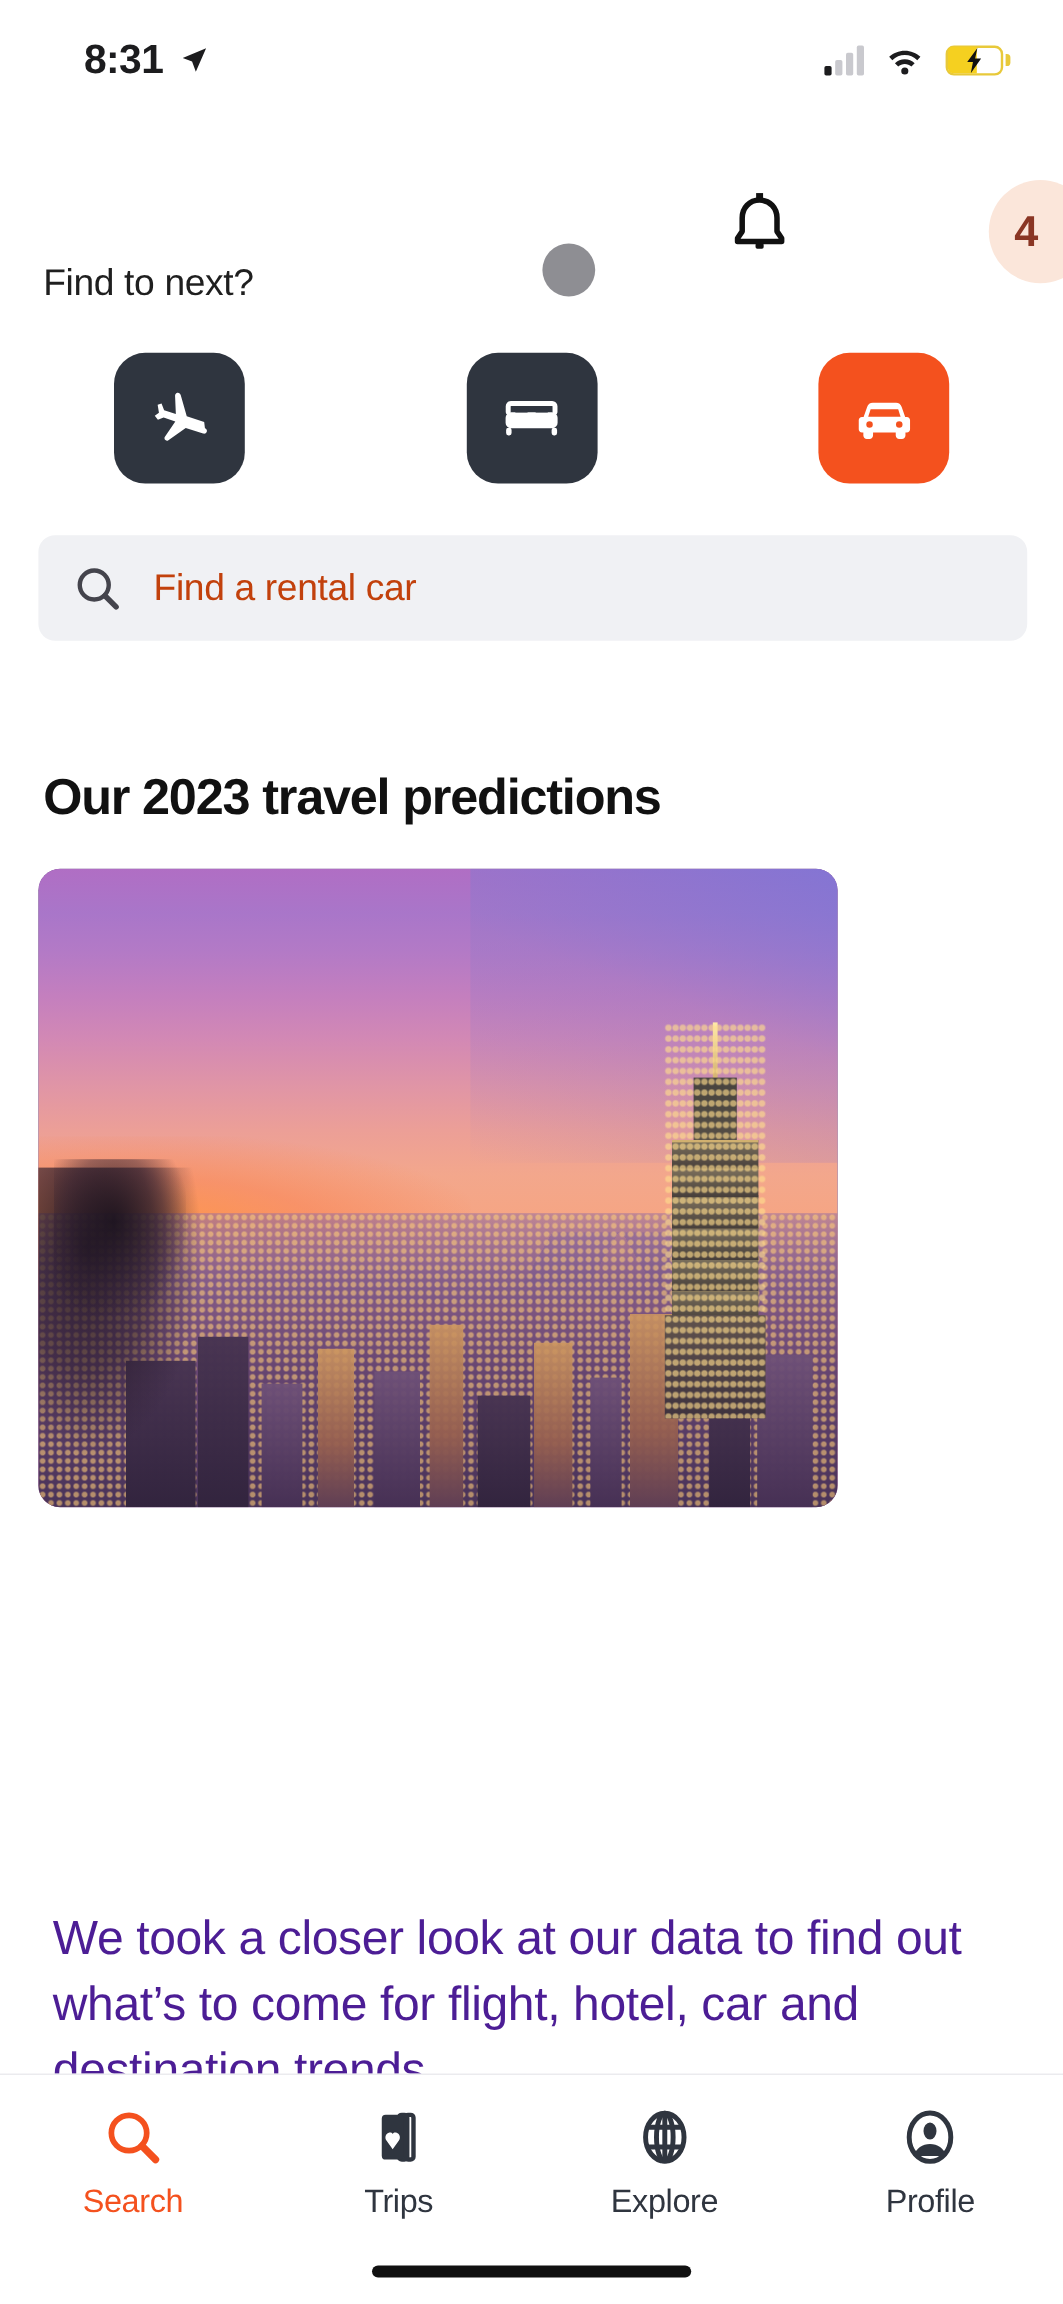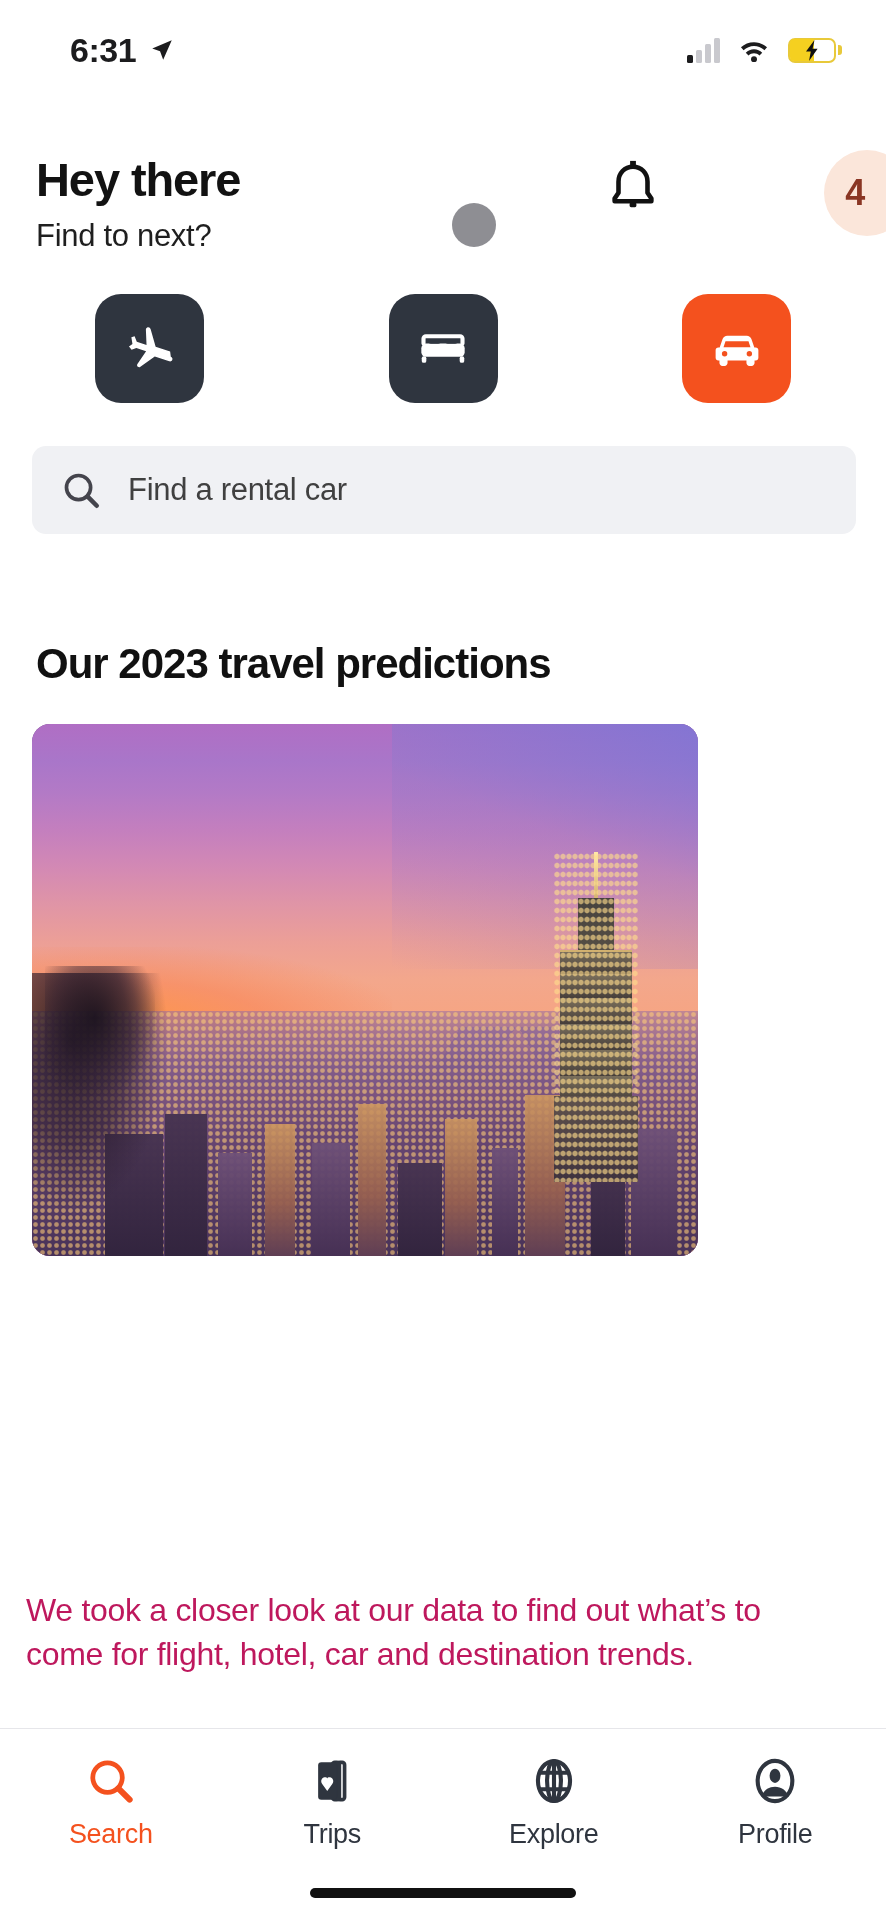--- a/index.html
+++ b/index.html
@@ -90,21 +90,21 @@
   .cat-btn.active { background:#f4511e; }
   .cat-btn svg { display:block; }
 
   
   .searchbar {
     position:absolute; top:446px; left:32px;
     width:824px; height:88px; border-radius:14px;
     background:#f0f1f4; display:flex; align-items:center; padding:0 28px; gap:26px;
   }
   .searchbar .ph {
-    font-size:31px; color:#404040; font-weight:400; letter-spacing:-0.3px;
+    font-size:31px; color:#c2410c; font-weight:400; letter-spacing:-0.3px;
   }
 
   
   .section-title {
     position:absolute; top:640px; left:36px;
     font-size:42px; font-weight:700; color:#111111; letter-spacing:-1px;
   }
 
   
   .hero {
@@ -195,22 +195,22 @@
     position:absolute; left:-2%; bottom:8%; width:150px; height:240px;
     background:radial-gradient(ellipse at 35% 28%, rgba(30,20,34,0.92) 0%, rgba(40,26,44,0.6) 42%, rgba(60,40,60,0) 70%);
   }
   .palm2 {
     position:absolute; left:2%; bottom:30%; width:110px; height:130px;
     background:radial-gradient(ellipse at 45% 40%, rgba(26,18,30,0.88) 0%, rgba(45,30,48,0.45) 50%, rgba(60,40,60,0) 75%);
   }
 
   
   .body-copy {
-    position:absolute; top:1588px; left:26px; width:800px;
-    font-size:32px; line-height:1.38; color:#be185d; letter-spacing:-0.3px;
+    position:absolute; top:1588px; left:44px; width:800px;
+    font-size:40px; line-height:1.38; color:#4c1d95; letter-spacing:-0.3px;
   }
 
   
   .tabbar {
     position:absolute; bottom:0; left:0; width:886px; height:192px;
     background:#ffffff; border-top:1px solid #e6e6ea;
     display:flex; align-items:flex-start; padding-top:26px;
   }
   .tab {
     flex:1; display:flex; flex-direction:column; align-items:center; gap:12px;
@@ -220,21 +220,21 @@
   .home-indicator {
     position:absolute; bottom:22px; left:50%; transform:translateX(-50%);
     width:266px; height:10px; border-radius:6px; background:#111111;
   }
 </style>
 </head>
 <body>
 
 <div class="statusbar">
   <div class="sb-left">
-    <span class="sb-time">6:31</span>
+    <span class="sb-time">8:31</span>
     <svg class="loc-arrow" viewBox="0 0 24 24">
       <path d="M21 3 L3 10.5 L10.2 13.2 L13.1 21 Z" fill="#1c1c1e"></path>
     </svg>
   </div>
   <div class="sb-right">
     <span class="signal">
       <i class="on"></i>
         <i></i>
         <i></i>
         <i></i>
@@ -249,21 +249,20 @@
       <span class="fill"></span>
       <span class="cap"></span>
       <svg class="bolt" viewBox="0 0 26 23">
         <path d="M15.5 1 L7 12.6 h4.8 L10 22 l8.6-12.2 H13.6 Z" fill="#111111"></path>
       </svg>
     </span>
   </div>
 </div>
 
 <div class="header">
-  <div class="greeting">Hey there</div>
   <div class="subgreeting">Find to next?</div>
 
   <div class="bell-btn">
     <svg width="58" height="58" viewBox="0 0 24 24">
       <rect x="10.8" y="1.2" width="2.4" height="2.4" fill="#111111"></rect>
       <path d="M12 3.6c-3.5 0-6 2.7-6 6.2v4.6l-1.6 2.4v1.1h15.2v-1.1L18 14.4V9.8c0-3.5-2.5-6.2-6-6.2z" fill="none" stroke="#111111" stroke-width="1.9" stroke-linejoin="round"></path>
       <rect x="10.6" y="18.4" width="2.8" height="2" rx="0.6" fill="#111111"></rect>
     </svg>
   </div>
 

